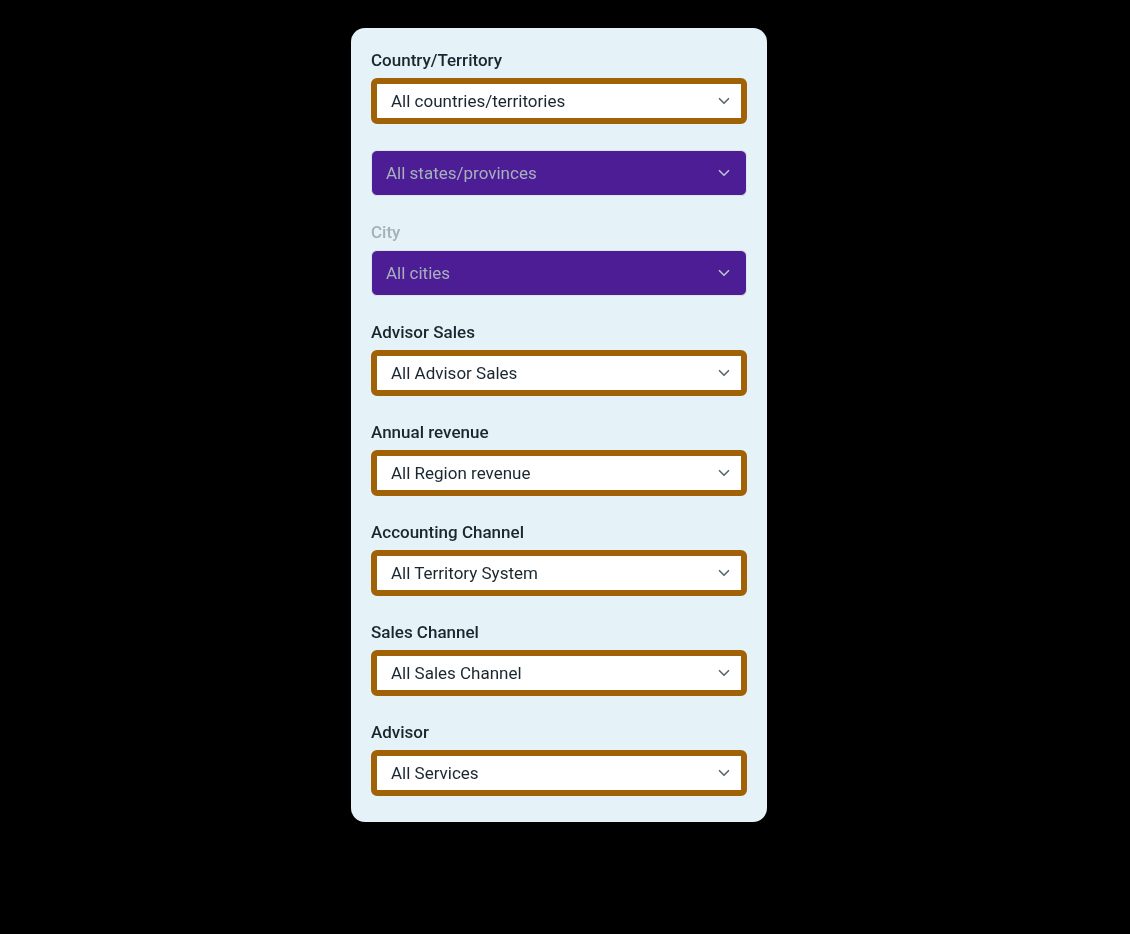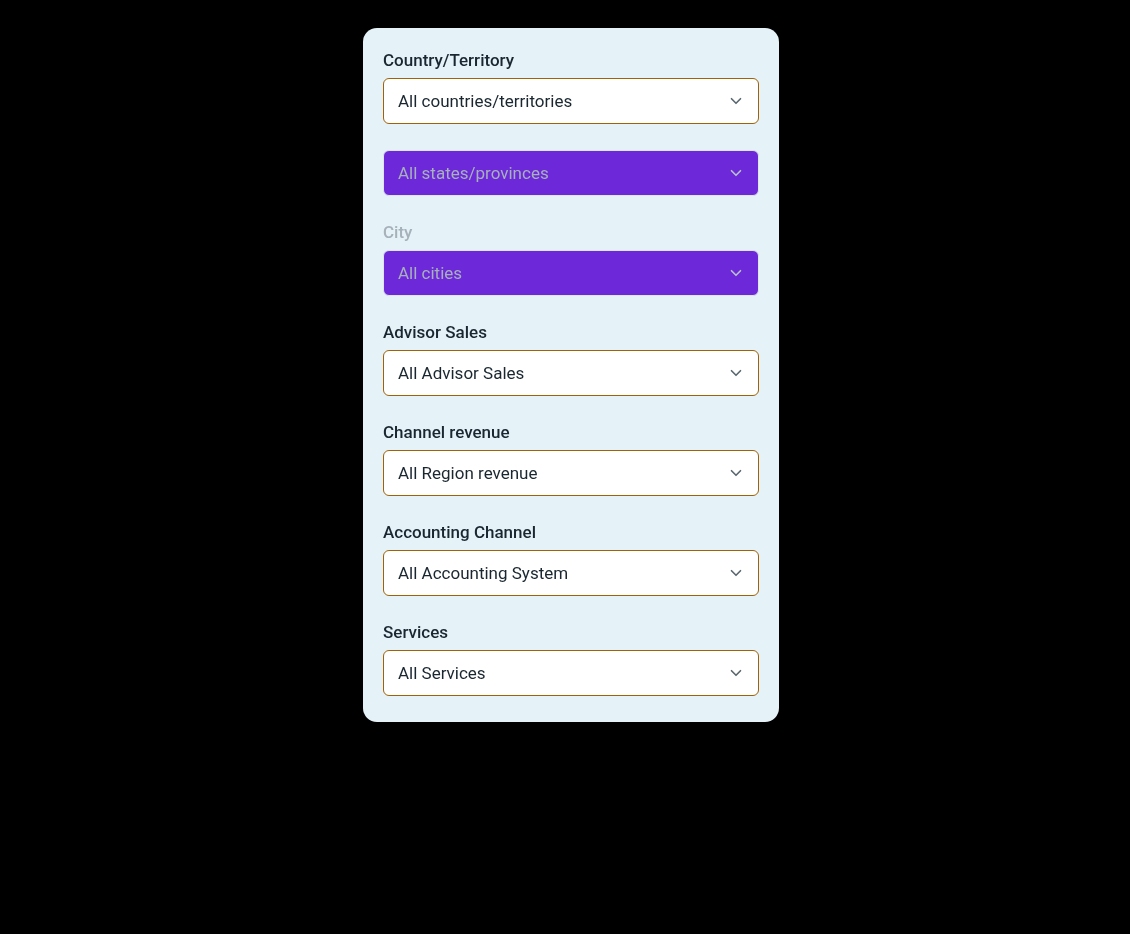--- a/index.html
+++ b/index.html
@@ -11,21 +11,21 @@
     body {
       background: #000;
       width: 1130px;
       height: 934px;
       font-family: -apple-system, BlinkMacSystemFont, "Segoe UI", Roboto, "Helvetica Neue", Arial, sans-serif;
       overflow: hidden;
     }
     
     .panel {
       position: absolute;
-      left: 363px;
+      left: 351px;
       top: 28px;
       width: 416px;
       background: #e5f3f8;
       border-radius: 14px;
       padding: 22px 20px 26px 20px;
       box-shadow: 0 6px 24px rgba(0,0,0,0.6);
     }
     
     .field {
       margin-bottom: 26px;
@@ -48,32 +48,32 @@
     }
     
     .select-wrapper {
       position: relative;
     }
     
     .select {
       width: 100%;
       height: 46px;
       background: #ffffff;
-      border: 1px solid #a16207;
+      border: 6px solid #a16207;
       border-radius: 6px;
       padding: 0 46px 0 14px;
       font-size: 17px;
       color: #1a2730;
       display: flex;
       align-items: center;
       cursor: pointer;
     }
     
     .field.disabled .select {
-      background: #6d28d9;
+      background: #4c1d95;
       border: 1px solid #dde6ea;
       color: #a6b1b9;
       cursor: default;
     }
     
     .chevron {
       position: absolute;
       right: 14px;
       top: 50%;
       transform: translateY(-50%);
@@ -153,50 +153,63 @@
       </div>
       <span class="chevron">
         <svg viewBox="0 0 24 24">
             <path d="M6 9l6 6 6-6"></path>
           </svg>
       </span>
     </div>
   </div>
 
   <div class="field">
-    <label class="field-label">Channel revenue</label>
+    <label class="field-label">Annual revenue</label>
     <div class="select-wrapper">
       <div class="select">
         <span>All Region revenue</span>
       </div>
       <span class="chevron">
         <svg viewBox="0 0 24 24">
             <path d="M6 9l6 6 6-6"></path>
           </svg>
       </span>
     </div>
   </div>
 
   <div class="field">
     <label class="field-label">Accounting Channel</label>
     <div class="select-wrapper">
       <div class="select">
-        <span>All Accounting System</span>
-      </div>
-      <span class="chevron">
-        <svg viewBox="0 0 24 24">
-            <path d="M6 9l6 6 6-6"></path>
-          </svg>
-      </span>
-    </div>
-  </div>
-
-
-  <div class="field">
-    <label class="field-label">Services</label>
+        <span>All Territory System</span>
+      </div>
+      <span class="chevron">
+        <svg viewBox="0 0 24 24">
+            <path d="M6 9l6 6 6-6"></path>
+          </svg>
+      </span>
+    </div>
+  </div>
+
+  <div class="field">
+    <label class="field-label">Sales Channel</label>
+    <div class="select-wrapper">
+      <div class="select">
+        <span>All Sales Channel</span>
+      </div>
+      <span class="chevron">
+        <svg viewBox="0 0 24 24">
+            <path d="M6 9l6 6 6-6"></path>
+          </svg>
+      </span>
+    </div>
+  </div>
+
+  <div class="field">
+    <label class="field-label">Advisor</label>
     <div class="select-wrapper">
       <div class="select">
         <span>All Services</span>
       </div>
       <span class="chevron">
         <svg viewBox="0 0 24 24">
             <path d="M6 9l6 6 6-6"></path>
           </svg>
       </span>
     </div>

